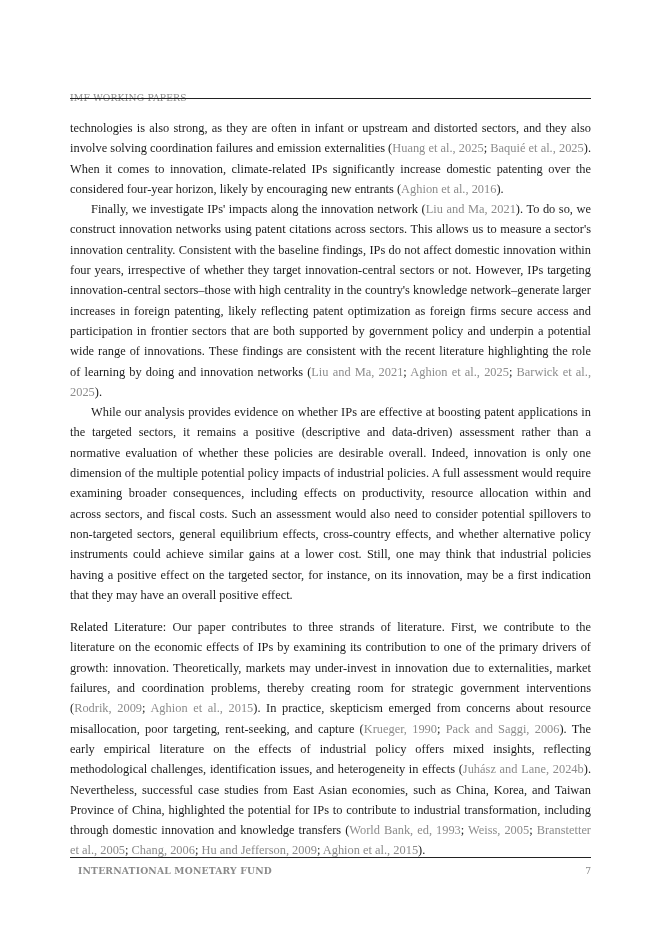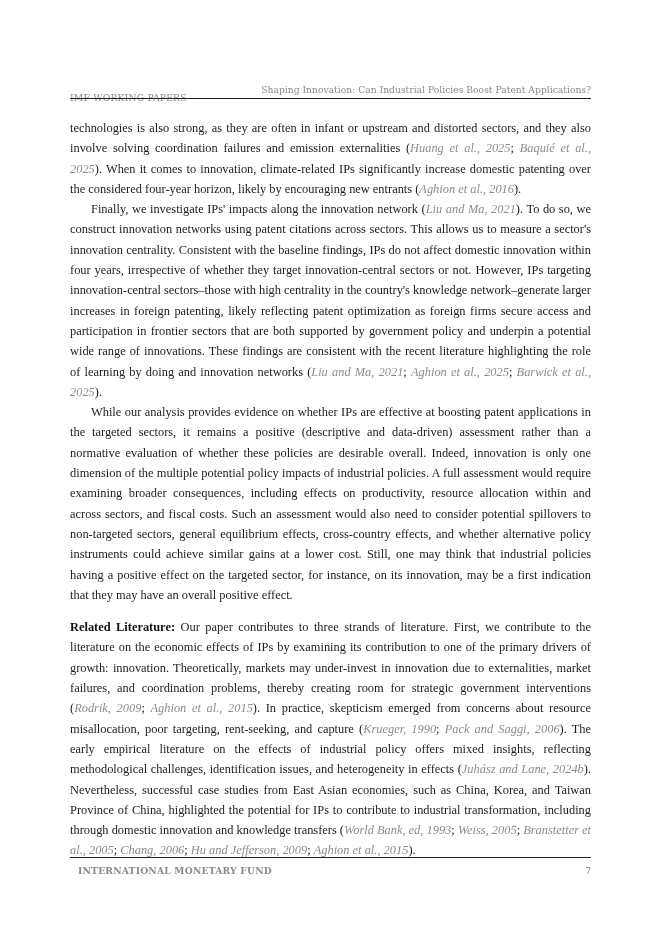--- a/index.html
+++ b/index.html
@@ -10,34 +10,33 @@
             font-size: 9.2px; color: #8a8a8a; }
   .header .left { position: absolute; left: 0; top: 8px; font-weight: normal; letter-spacing: 0.2px; }
   .header .right { position: absolute; right: 0; top: 0; }
   .header-rule { position: absolute; top: 98px; left: 0; width: 521px; height: 1px; background: #222; }
   .body-text { position: absolute; top: 118px; left: 0; width: 521px;
                font-family: "Liberation Serif", "DejaVu Serif", serif;
                font-size: 12.4px; line-height: 20.3px; text-align: justify; color: #1c1c1c; }
   .body-text p { margin: 0; }
   .body-text p.indent { text-indent: 21px; }
   .body-text p.gap { margin-top: 12px; }
-  .cite { color: #8c8c8c; font-style: italic; }
-  .runin { font-weight: bold; color: #111; }
+  .cite { color: #8c8c8c; }
+  .runin { font-weight: normal; color: #111; }
   .footer-rule { position: absolute; top: 857px; left: 0; width: 521px; height: 1px; background: #222; }
   .footer { position: absolute; top: 865px; left: 0; width: 521px; font-size: 9.2px; color: #8a8a8a; }
   .footer .left { position: absolute; left: 8px; top: 0; font-weight: bold; letter-spacing: 0.2px; }
   .footer .right { position: absolute; right: 0; top: 0; }
 </style>
 </head>
 <body>
 
 <div class="page">
   <div class="header">
     <span class="left">IMF WORKING PAPERS</span>
-    <span class="right">Shaping Innovation: Can Industrial Policies Boost Patent Applications?</span>
   </div>
   <div class="header-rule"></div>
 
   <div class="body-text" id="body-text">
       <p><span>technologies is also strong, as they are often in infant or upstream and distorted sectors, and they also involve solving coordination failures and emission externalities (</span><span class="cite">Huang et al., 2025</span><span>; </span><span class="cite">Baquié et al., 2025</span><span>).  When it comes to innovation, climate-related IPs significantly increase domestic patenting over the considered four-year horizon, likely by encouraging new entrants (</span><span class="cite">Aghion et al., 2016</span><span>).</span></p>
       <p class="indent"><span>Finally, we investigate IPs' impacts along the innovation network (</span><span class="cite">Liu and Ma, 2021</span><span>).  To do so, we construct innovation networks using patent citations across sectors.  This allows us to measure a sector's innovation centrality.  Consistent with the baseline findings, IPs do not affect domestic innovation within four years, irrespective of whether they target innovation-central sectors or not.  However, IPs targeting innovation-central sectors–those with high centrality in the country's knowledge network–generate larger increases in foreign patenting, likely reflecting patent optimization as foreign firms secure access and participation in frontier sectors that are both supported by government policy and underpin a potential wide range of innovations.  These findings are consistent with the recent literature highlighting the role of learning by doing and innovation networks (</span><span class="cite">Liu and Ma, 2021</span><span>; </span><span class="cite">Aghion et al., 2025</span><span>; </span><span class="cite">Barwick et al., 2025</span><span>).</span></p>
       <p class="indent"><span>While our analysis provides evidence on whether IPs are effective at boosting patent applications in the targeted sectors, it remains a positive (descriptive and data-driven) assessment rather than a normative evaluation of whether these policies are desirable overall.  Indeed, innovation is only one dimension of the multiple potential policy impacts of industrial policies.  A full assessment would require examining broader consequences, including effects on productivity, resource allocation within and across sectors, and fiscal costs. Such an assessment would also need to consider potential spillovers to non-targeted sectors, general equilibrium effects, cross-country effects, and whether alternative policy instruments could achieve similar gains at a lower cost. Still, one may think that industrial policies having a positive effect on the targeted sector, for instance, on its innovation, may be a first indication that they may have an overall positive effect.</span></p>
       <p class="gap"><span class="runin">Related Literature:</span><span>  Our paper contributes to three strands of literature. First, we contribute to the literature on the economic effects of IPs by examining its contribution to one of the primary drivers of growth: innovation. Theoretically, markets may under-invest in innovation due to externalities, market failures, and coordination problems, thereby creating room for strategic government interventions (</span><span class="cite">Rodrik, 2009</span><span>; </span><span class="cite">Aghion et al., 2015</span><span>).  In practice, skepticism emerged from concerns about resource misallocation, poor targeting, rent-seeking, and capture (</span><span class="cite">Krueger, 1990</span><span>; </span><span class="cite">Pack and Saggi, 2006</span><span>).  The early empirical literature on the effects of industrial policy offers mixed insights, reflecting methodological challenges, identification issues, and heterogeneity in effects (</span><span class="cite">Juhász and Lane, 2024b</span><span>).  Nevertheless, successful case studies from East Asian economies, such as China, Korea, and Taiwan Province of China, highlighted the potential for IPs to contribute to industrial transformation, including through domestic innovation and knowledge transfers (</span><span class="cite">World Bank, ed, 1993</span><span>; </span><span class="cite">Weiss, 2005</span><span>; </span><span class="cite">Branstetter et al., 2005</span><span>; </span><span class="cite">Chang, 2006</span><span>; </span><span class="cite">Hu and Jefferson, 2009</span><span>; </span><span class="cite">Aghion et al., 2015</span><span>).</span></p>
     </div>
 

